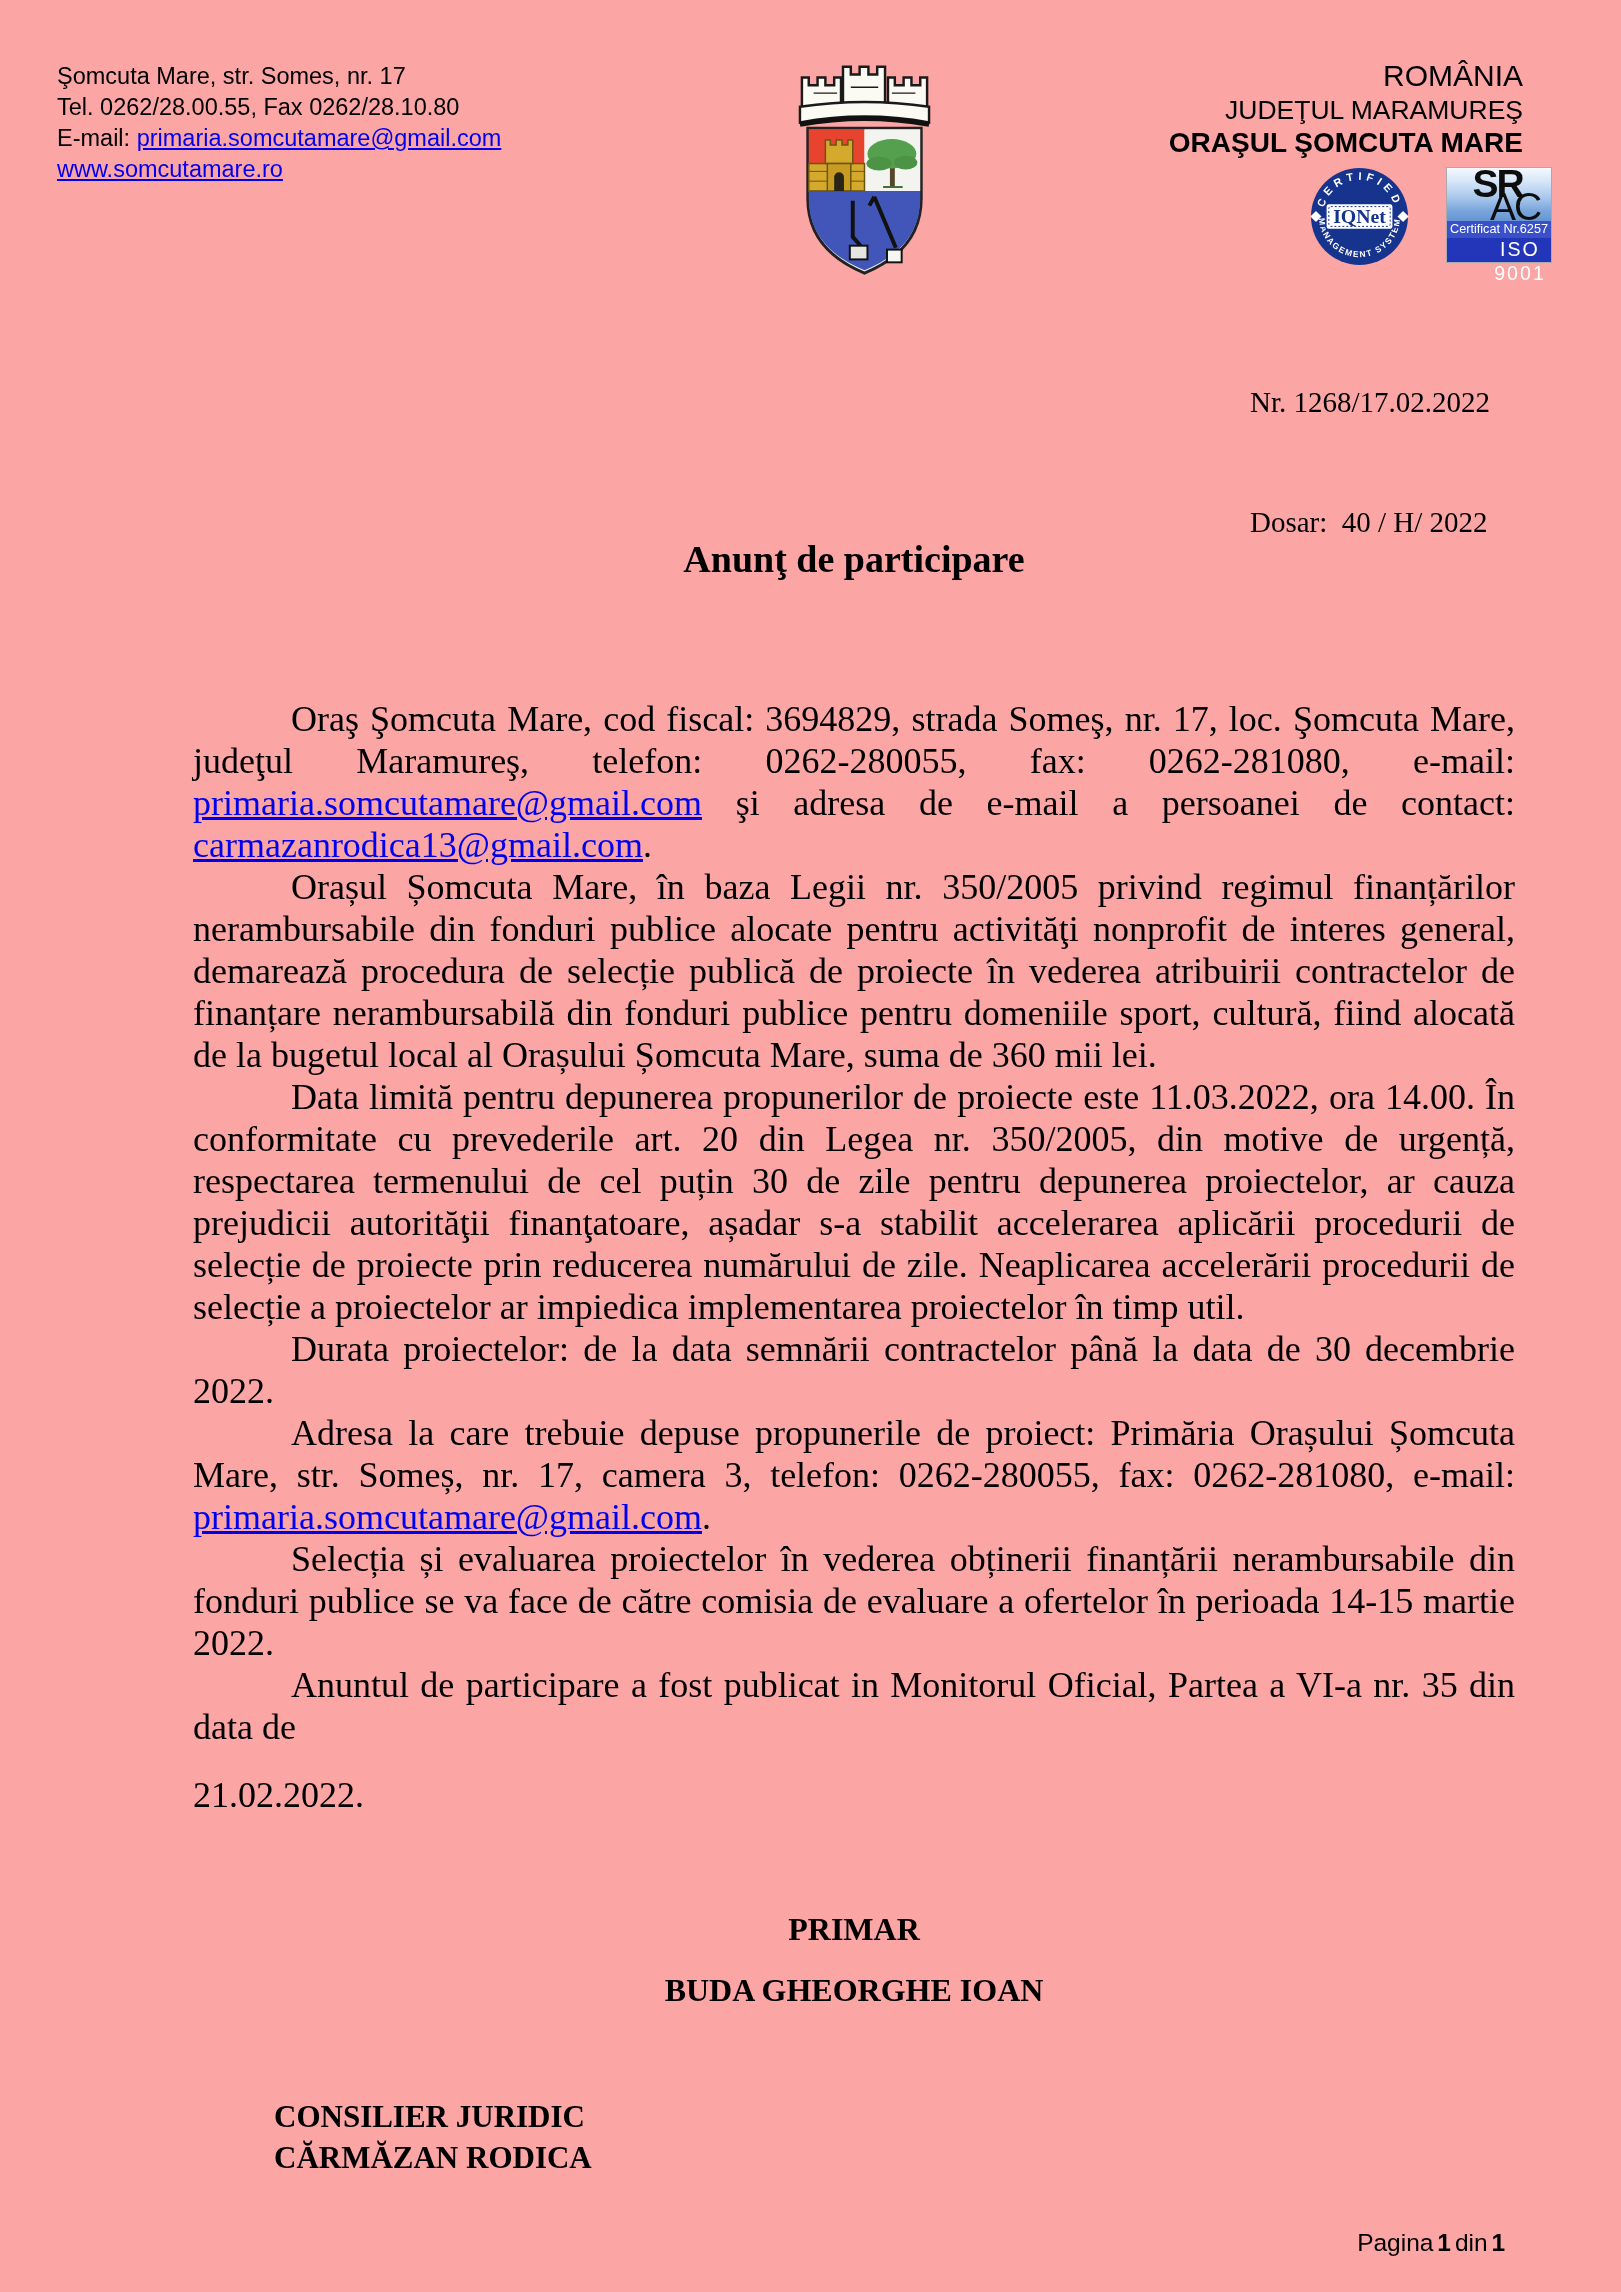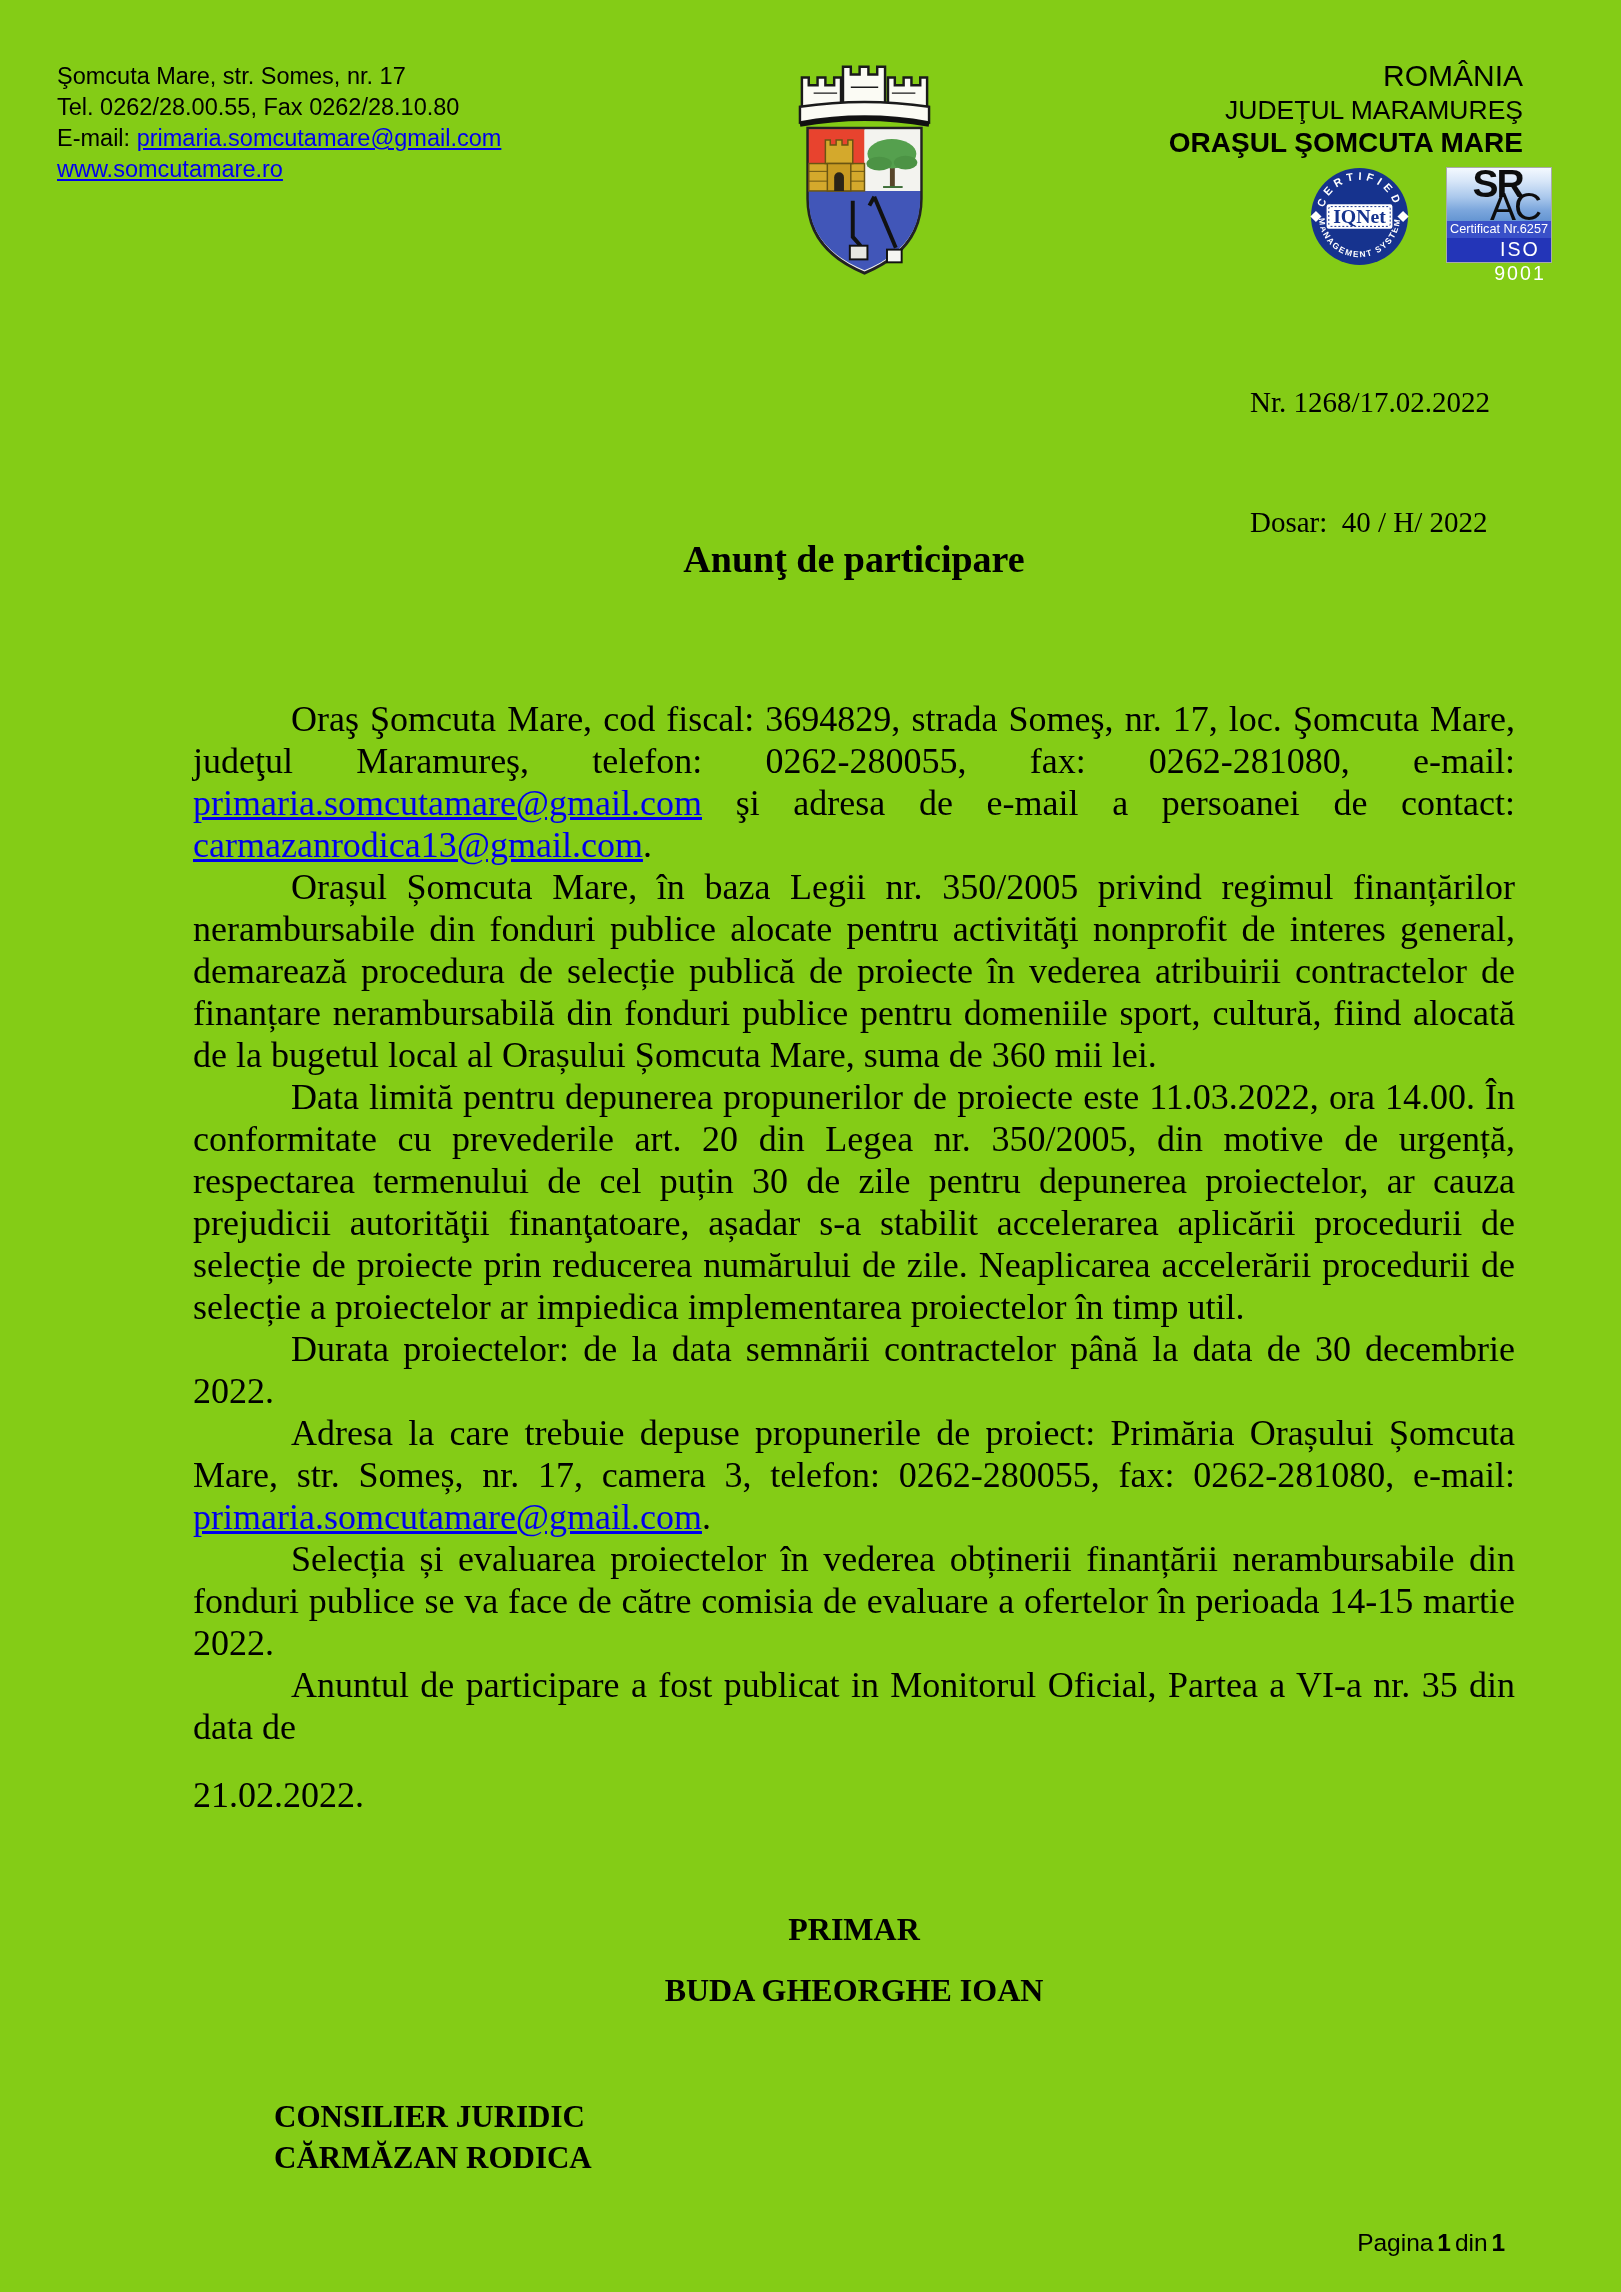--- a/index.html
+++ b/index.html
@@ -1,18 +1,18 @@
 <!DOCTYPE html>
 <html><head>
 <meta charset="utf-8">
 <style>
   * { margin:0; padding:0; box-sizing:border-box; }
   html,body { background:#ffffff; }
   .page {
-    position:relative; width:1621px; height:2293px; background:#84cc16;
+    position:relative; width:1621px; height:2293px; background:#fca5a5;
     font-family:"Liberation Serif", serif; color:#000; overflow:hidden;
   }
   a.link { color:#0000ee; text-decoration:underline; cursor:pointer; }
 
   
   .hdr-left {
     position:absolute; left:57px; top:61px;
     font-family:"Liberation Sans", sans-serif; font-size:23.5px; line-height:31px;
   }
 

